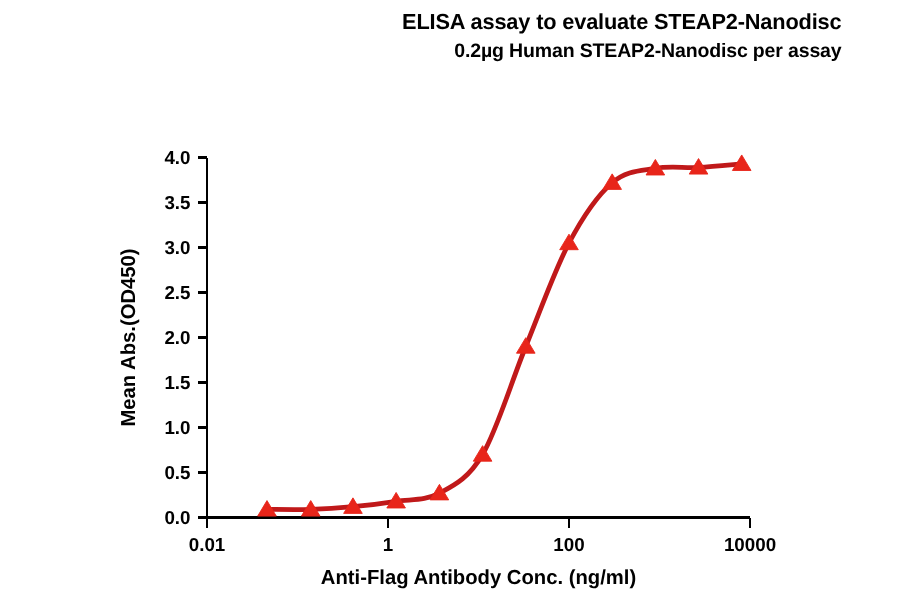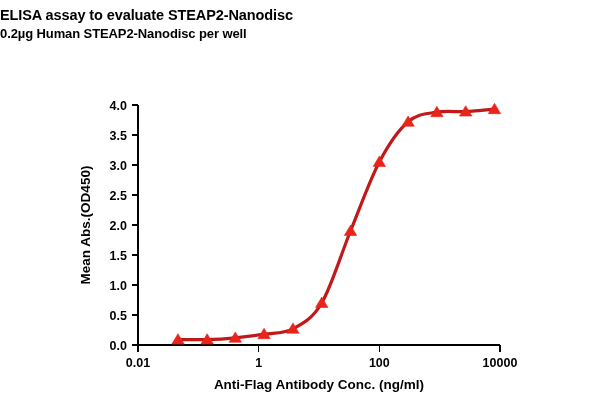--- a/index.html
+++ b/index.html
@@ -15,24 +15,24 @@
     color: #000000;
   }
   #figure {
     position: relative;
     width: 600px;
     height: 400px;
     background: #ffffff;
   }
   .title-block {
     position: absolute;
-    left: 0;
+    left: 18px;
     top: 6px;
     width: 543px;
-    text-align: left;
+    text-align: right;
   }
   .chart-title {
     font-size: 14.5px;
     font-weight: bold;
     letter-spacing: -0.1px;
     line-height: 19px;
     white-space: nowrap;
   }
   .chart-subtitle {
     font-size: 13px;
@@ -77,21 +77,21 @@
     stroke-linejoin: round;
   }
 </style>
 </head>
 <body>
 
 <div id="figure">
 
   <div class="title-block">
     <div class="chart-title">ELISA assay to evaluate STEAP2-Nanodisc</div>
-    <div class="chart-subtitle">0.2µg Human STEAP2-Nanodisc per well</div>
+    <div class="chart-subtitle">0.2µg Human STEAP2-Nanodisc per assay</div>
   </div>
 
   <svg id="plot-svg" viewBox="0 0 600 400" preserveAspectRatio="none">
     <g id="y-ticks">
         <line x1="132" y1="345" x2="138" y2="345" class="tick-line"></line>
         <text x="127" y="349.5" class="tick-text" text-anchor="end">0.0</text>
         <line x1="132" y1="315" x2="138" y2="315" class="tick-line"></line>
         <text x="127" y="319.5" class="tick-text" text-anchor="end">0.5</text>
         <line x1="132" y1="285" x2="138" y2="285" class="tick-line"></line>
         <text x="127" y="289.5" class="tick-text" text-anchor="end">1.0</text>

